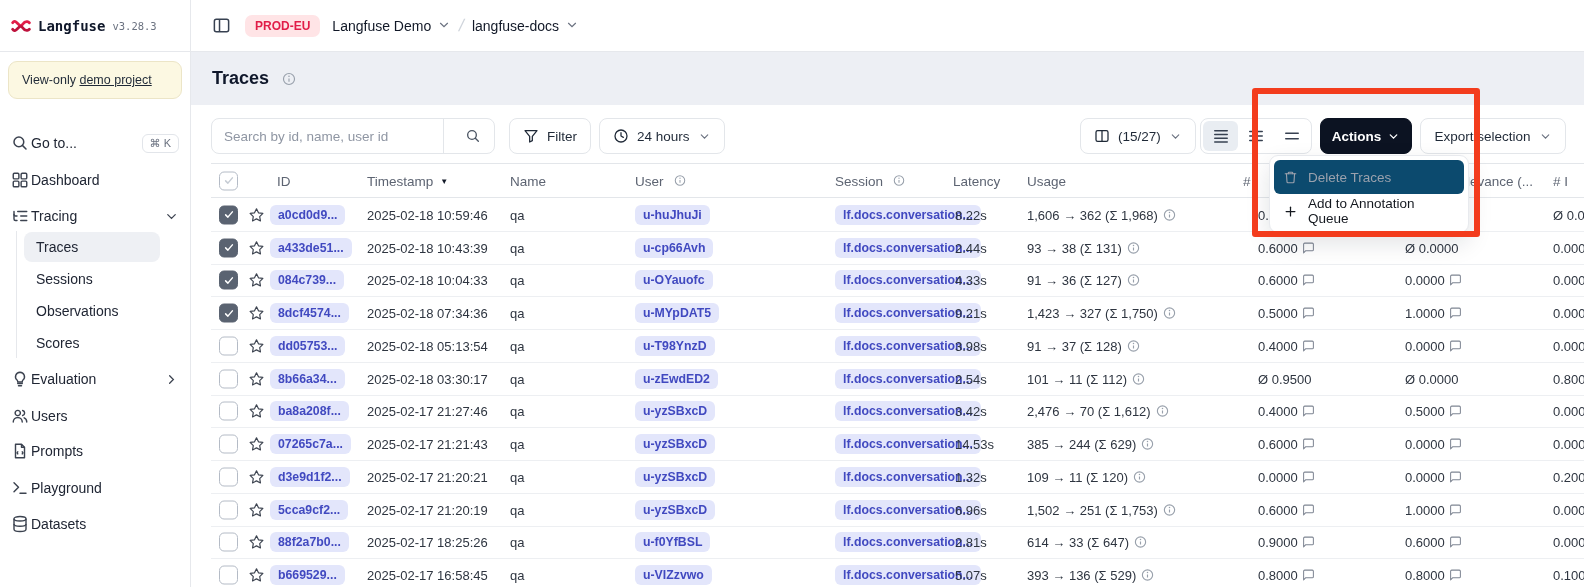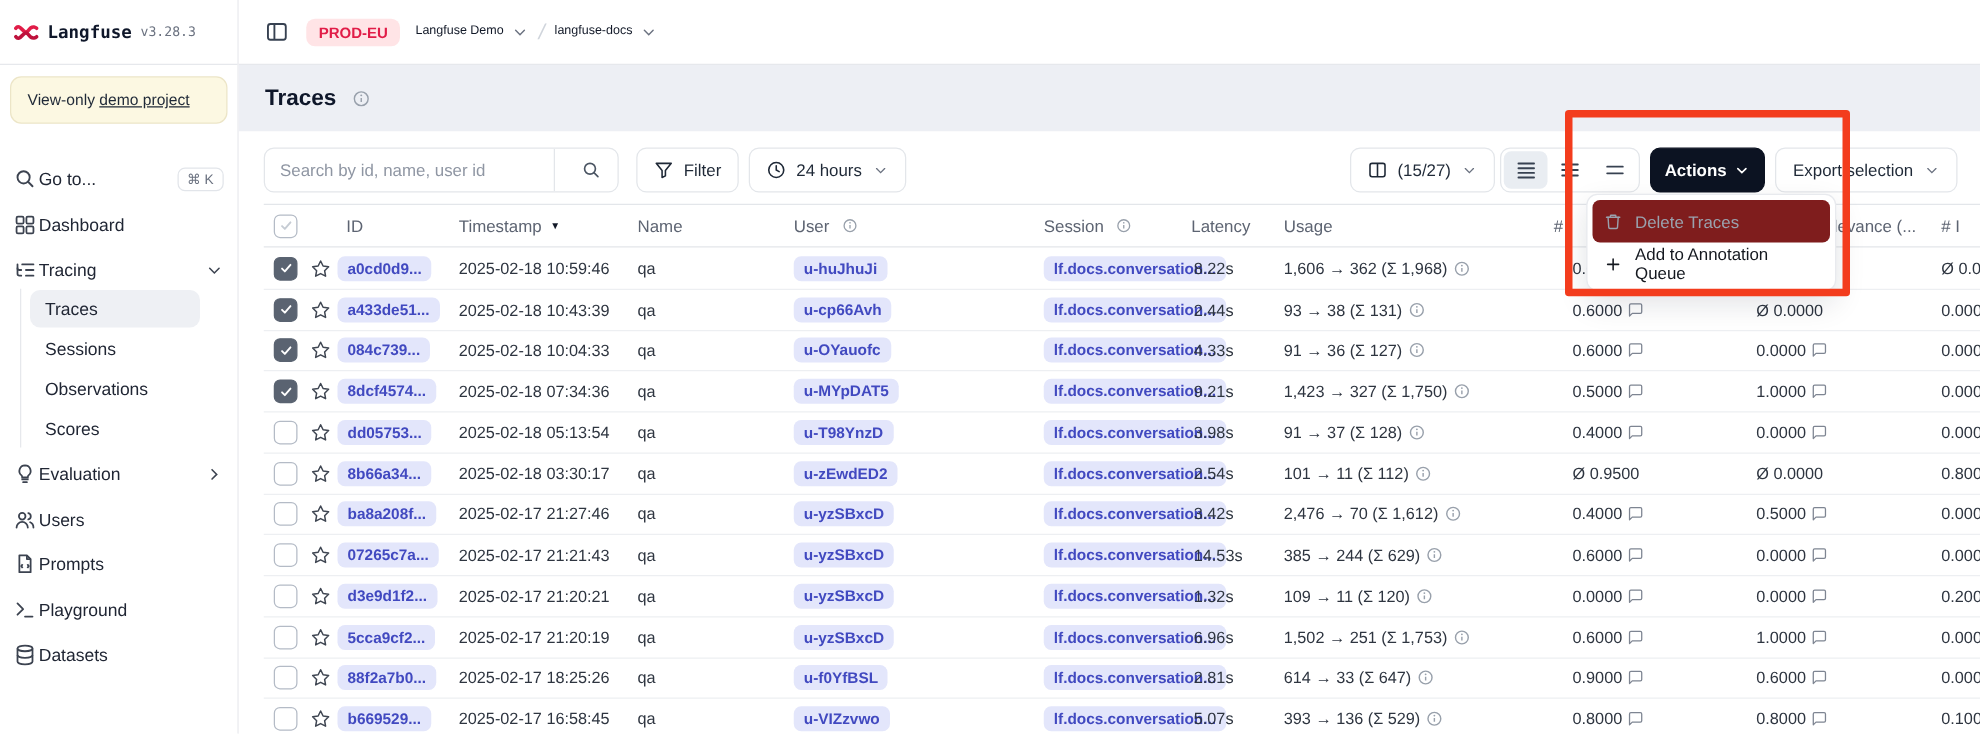--- a/index.html
+++ b/index.html
@@ -19,21 +19,21 @@
 .kbd{margin-left:auto;border:1px solid #e2e5ea;border-radius:6px;font-size:11px;color:#6b7280;padding:2px 7px;background:#fff}
 .chev{margin-left:auto;color:#3c4350}
 .sub-guide{position:absolute;left:16px;top:231px;height:127px;border-left:1px solid #e6e8ec}
 .nav-sub{position:absolute;left:24px;width:136px;height:30px;display:flex;align-items:center;padding:0 12px;border-radius:8px;font-size:14px;color:#202634}
 .nav-sub.active{background:#eef0f4}
 
 
 .main{position:absolute;left:191px;top:0;right:0;height:100%;background:#fff}
 .topbar{height:52px;display:flex;align-items:center;padding:0 21px;border-bottom:1px solid #e6e8ec}
 .env{background:#ffe4e6;color:#e11d48;font-size:12px;font-weight:bold;padding:4px 10px;border-radius:7px;margin:0 12px 0 14px}
-.crumb{display:flex;align-items:flex-start;gap:6px;font-size:10px;font-weight:500;color:#111827}
+.crumb{display:flex;align-items:flex-start;gap:6px;font-size:14px;font-weight:500;color:#111827}
 .slash{color:#cfd4db;font-size:17px;margin:0 8px;transform:skewX(-12deg)}
 .pagehead{height:53px;background:#edeff4;display:flex;align-items:center;gap:8px;padding:0 21px}
 .pagehead h1{font-size:18px;font-weight:bold;color:#0f172a}
 
 
 .btn{position:absolute;top:118px;height:36px;border:1px solid #e3e6ea;border-radius:8px;background:#fff;display:flex;align-items:center;gap:8px;padding:0 13px;font-size:13.5px;font-weight:500;color:#1f2937;z-index:10}
 .search{left:20px;width:284px;padding:0;overflow:hidden}
 .search input{border:0;outline:0;flex:1;height:100%;padding:0 12px;font-size:13.5px;font-family:inherit;color:#1f2937;background:transparent}
 .search input::placeholder{color:#8f96a3}
 .sdiv{width:1px;align-self:stretch;background:#e3e6ea}
@@ -43,21 +43,21 @@
 .b-cols{left:889px}
 .b-toggle{left:1009px;width:112px;padding:0 2px;gap:0;justify-content:space-between}
 .tg{width:35px;height:30px;display:flex;align-items:center;justify-content:center;border-radius:6px;color:#374151}
 .tg.active{background:#e9edf2}
 .b-actions{left:1129px;width:92px;background:#0c1322;border-color:#0c1322;color:#fff;justify-content:center;font-weight:600;gap:6px}
 .b-export{left:1229px;width:146px;justify-content:center}
 
 
 .menu{position:absolute;left:1078px;top:155px;width:200px;background:#fff;border:1px solid #e8eaee;border-radius:9px;box-shadow:0 10px 24px rgba(15,23,42,.12);padding:4px;z-index:40}
 .mi{height:34px;display:flex;align-items:center;gap:10px;padding:0 9px;border-radius:6px;font-size:13.5px}
-.mi.disabled{background:#7f1d1d;color:#9aa1ad}
+.mi.disabled{background:#0c4a6e;color:#9aa1ad}
 .mi.normal{color:#14181f}
 
 
 .redbox{position:absolute;left:1061px;top:88px;width:228px;height:149px;border:6px solid #f33c1d;border-radius:3px;z-index:50;pointer-events:none}
 
 
 .thead{position:absolute;top:163px;left:20px;right:0;height:35px;border-top:1px solid #e3e6ea;border-bottom:1px solid #e3e6ea;background:#fff}
 .th{position:absolute;top:50%;transform:translateY(-50%);font-size:13.5px;font-weight:500;color:#5d6472;white-space:nowrap;display:flex;align-items:center;gap:5px}
 .tbody{position:absolute;top:199px;left:20px;right:0}
 .tr{position:relative;height:32.75px;border-bottom:1px solid #edeff2}

